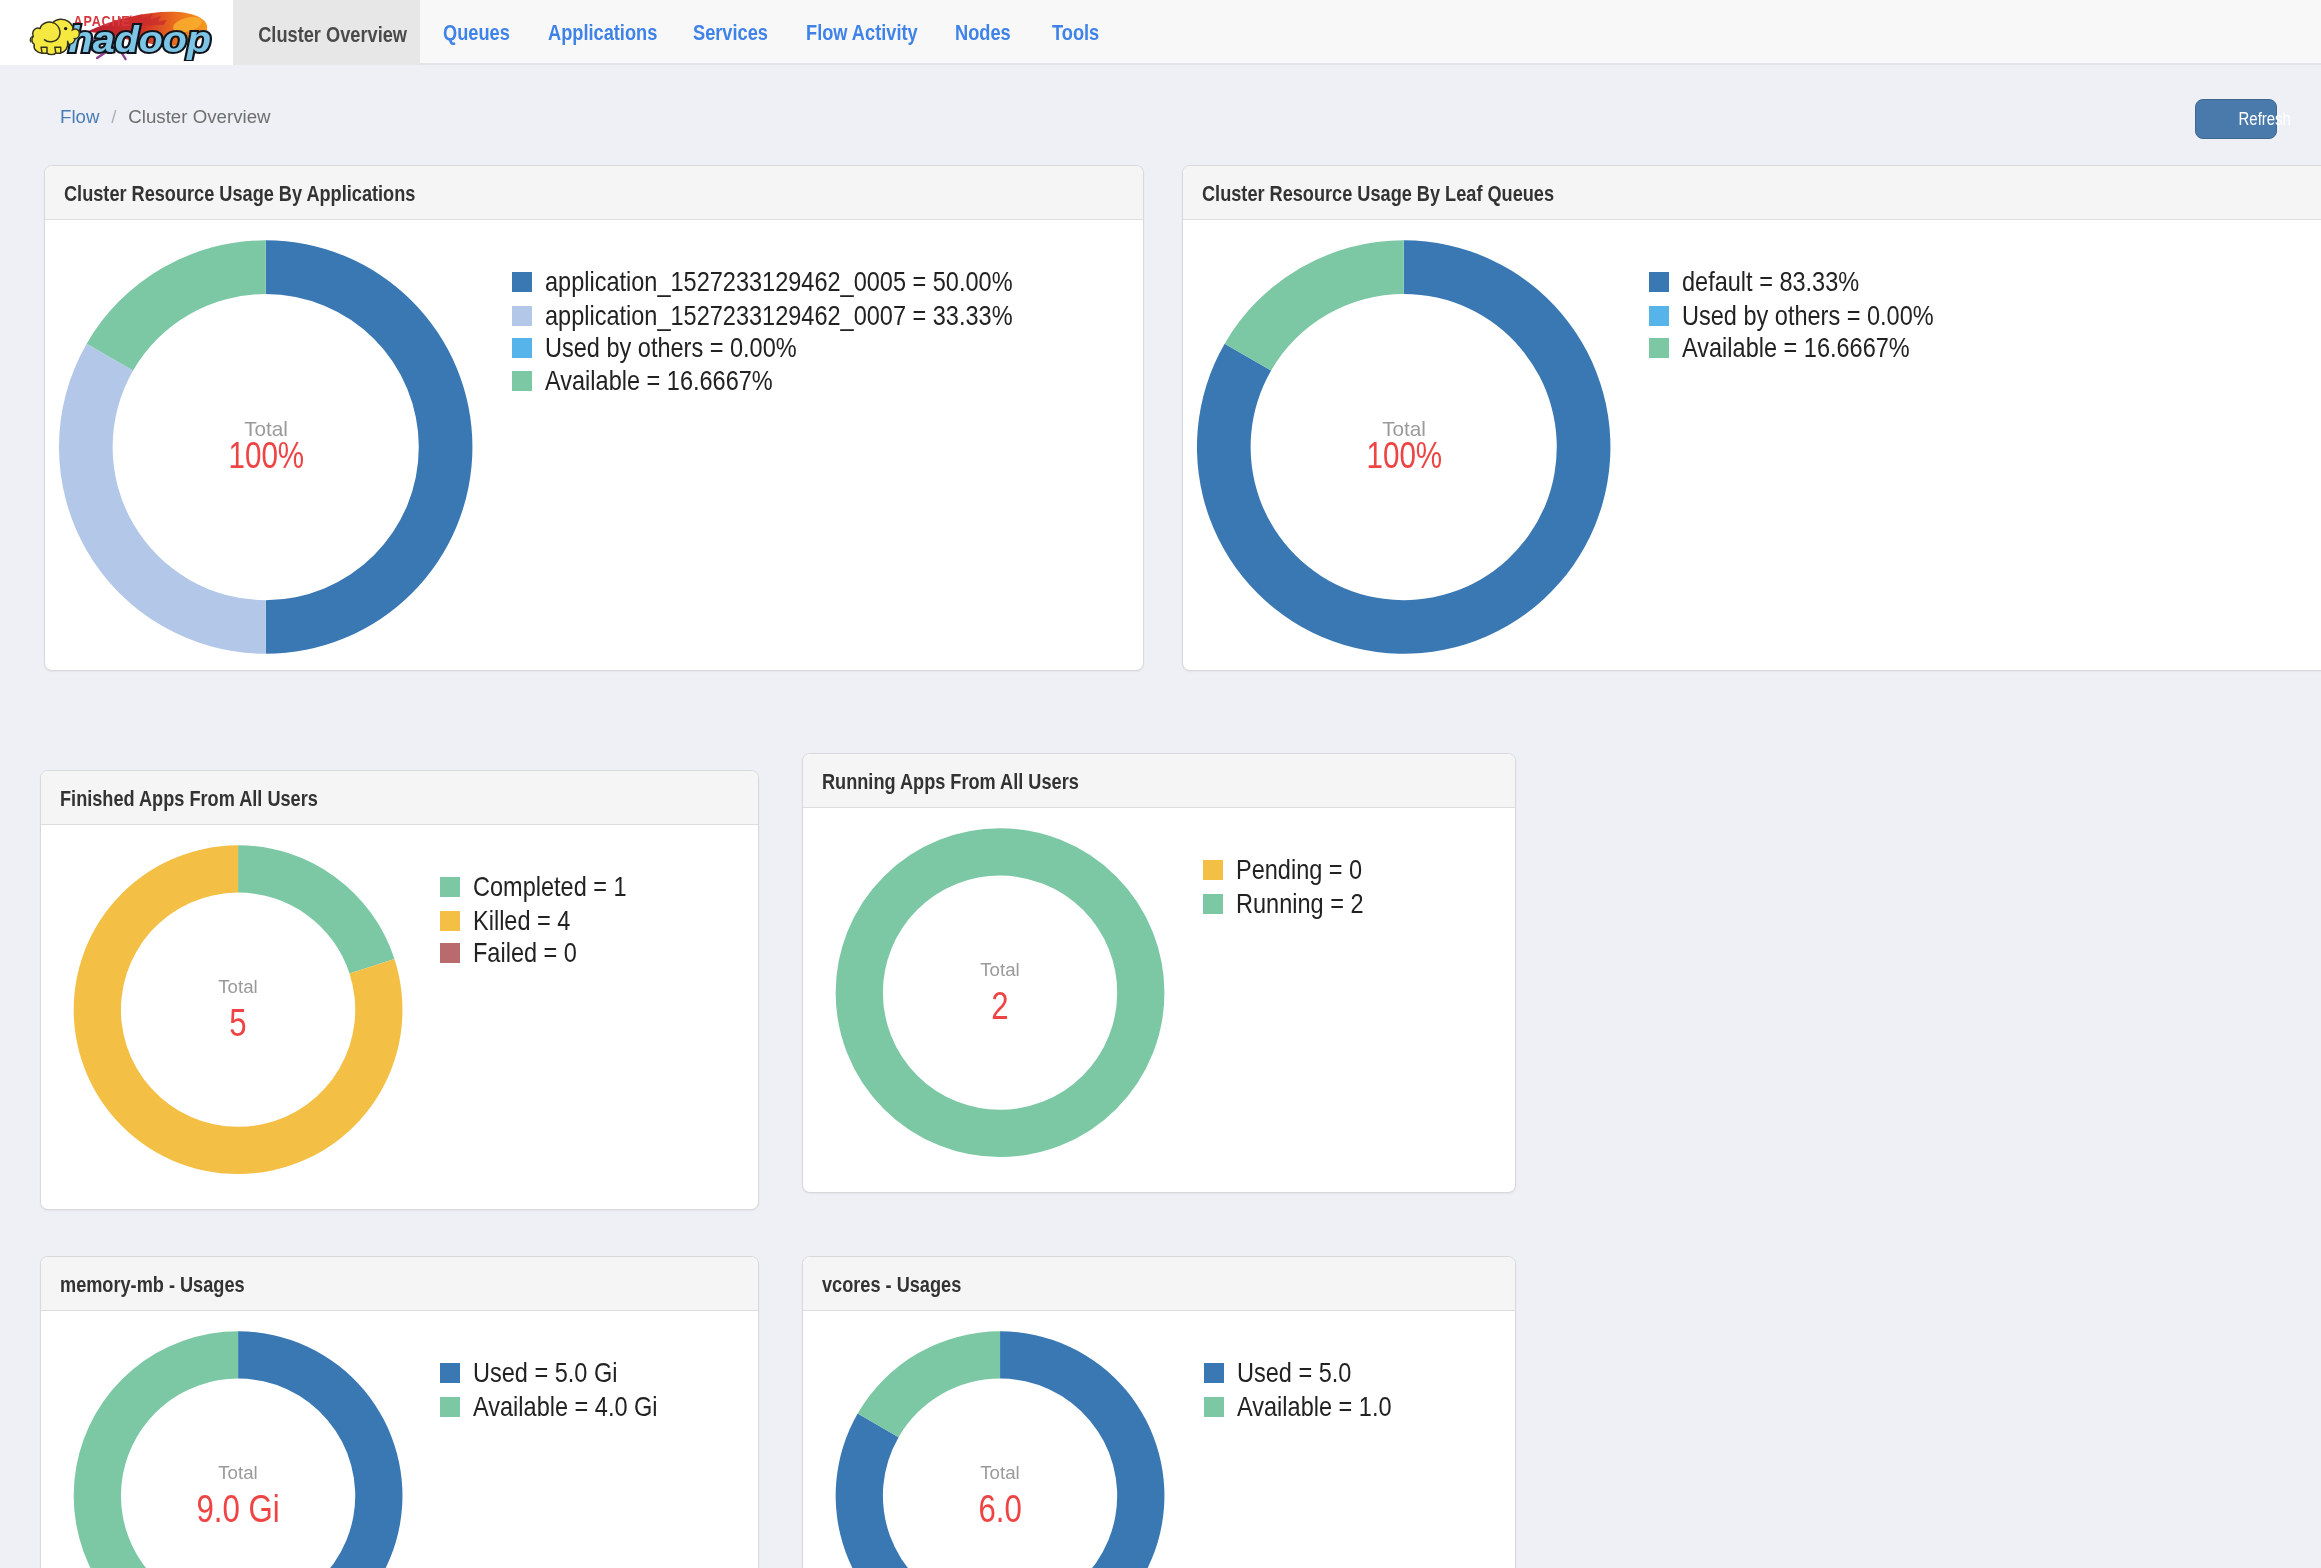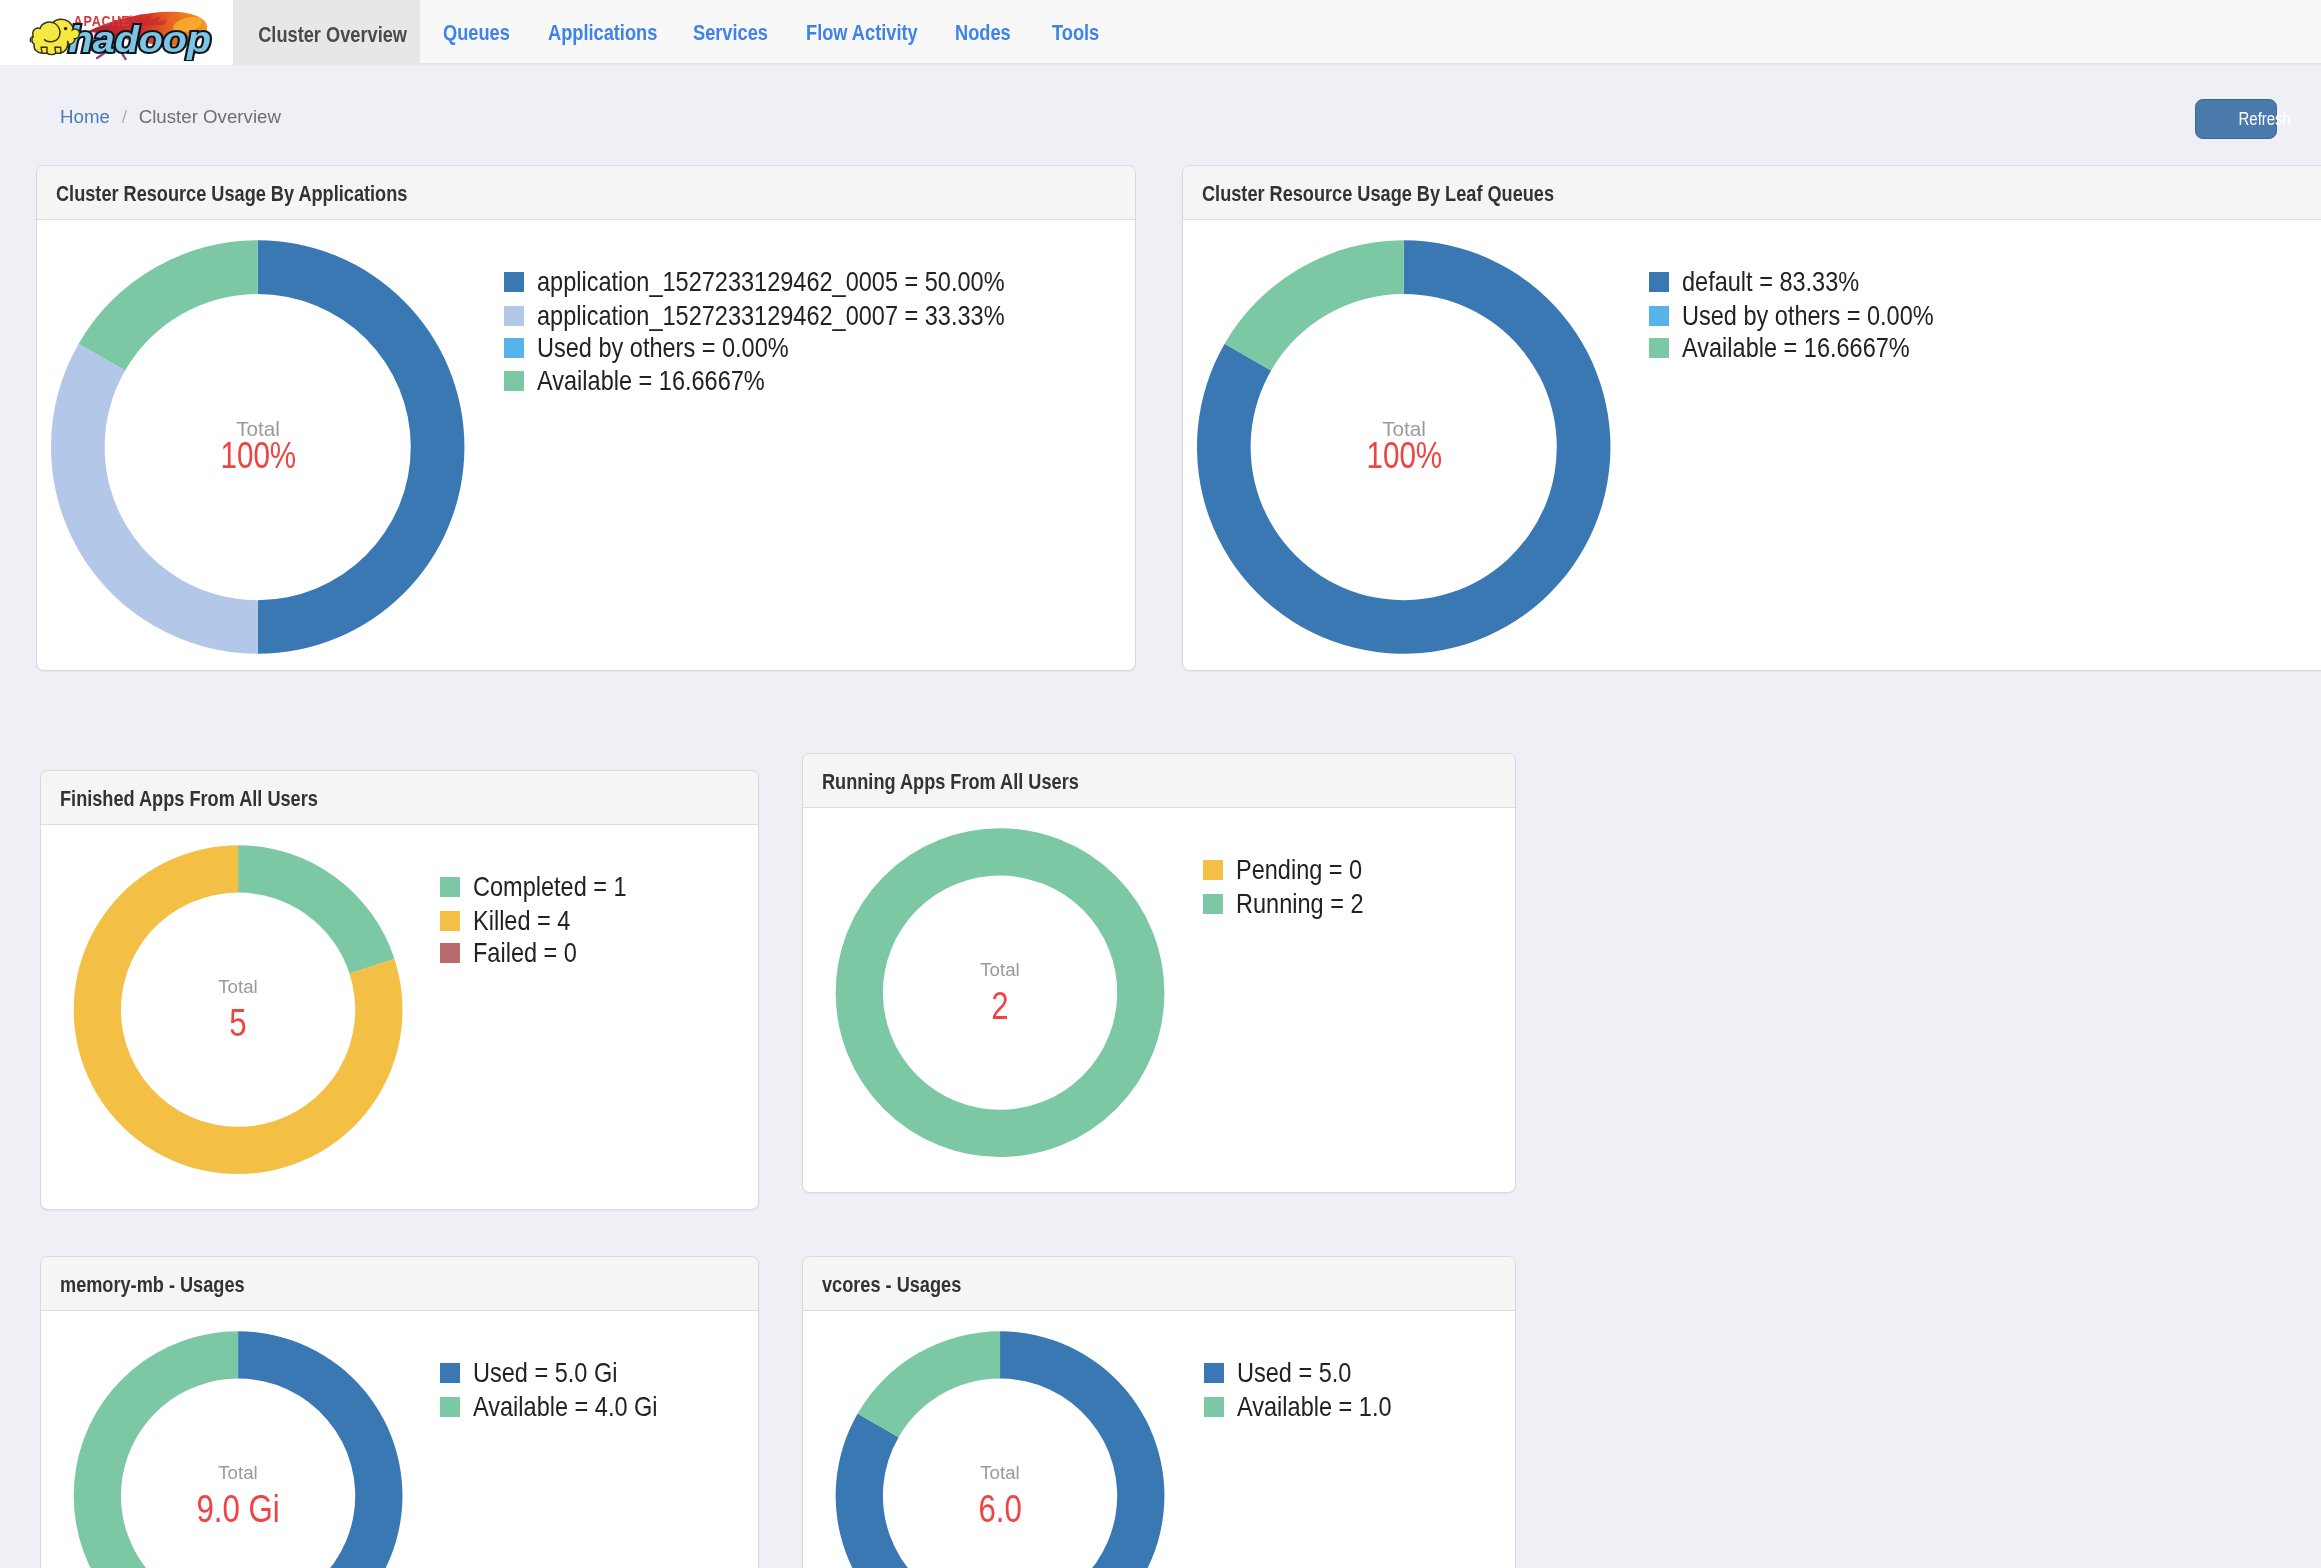--- a/index.html
+++ b/index.html
@@ -69,23 +69,23 @@
 <circle cx="38" cy="25" r="1.7" fill="#1c1c12"></circle>
 </svg>
   <div class="tab"><span class="sx84" style="transform-origin:50% 50%;margin-left:10.8px">Cluster Overview</span></div>
   <div class="nlink" style="left:443px"><span class="sx84">Queues</span></div>
     <div class="nlink" style="left:548px"><span class="sx84">Applications</span></div>
     <div class="nlink" style="left:693px"><span class="sx84">Services</span></div>
     <div class="nlink" style="left:806px"><span class="sx84">Flow Activity</span></div>
     <div class="nlink" style="left:955px"><span class="sx84">Nodes</span></div>
     <div class="nlink" style="left:1052px"><span class="sx84">Tools</span></div>
 </div>
-<div class="crumb"><a>Home</a><span class="sep">/</span><span>Cluster Overview</span></div>
+<div class="crumb"><a>Flow</a><span class="sep">/</span><span>Cluster Overview</span></div>
 <div class="btn"><span class="sx80c">Refresh</span></div>
-<div class="panel" style="left:36px;top:165px;width:1100px;height:506px">
+<div class="panel" style="left:44px;top:165px;width:1100px;height:506px">
     <div class="phead"><span class="sx80">Cluster Resource Usage By Applications</span></div>
     <svg width="1100" height="506" style="position:absolute;left:0;top:0" viewBox="0 0 1117 514">
       <path d="M224.00 75.50 A210 210 0 0 1 224.00 495.50 L224.00 441.00 A155.5 155.5 0 0 0 224.00 130.00 Z" fill="#3a78b4"></path>
       <path d="M224.00 495.50 A210 210 0 0 1 42.13 180.50 L89.33 207.75 A155.5 155.5 0 0 0 224.00 441.00 Z" fill="#b3c7e8"></path>
       <path d="M42.13 180.50 A210 210 0 0 1 224.00 75.50 L224.00 130.00 A155.5 155.5 0 0 0 89.33 207.75 Z" fill="#7cc8a4"></path>
     </svg>
     <div class="ctot" style="left:73px;top:251px;font-size:20.7px">Total</div>
     <div class="cval" style="left:73px;top:269px;font-size:37px"><span class="sx80c">100%</span></div>
     <div class="lsq" style="left:467px;top:106px;background:#3a78b4"></div>
     <div class="ltx" style="left:500px;top:100px"><span class="sx84">application_1527233129462_0005 = 50.00%</span></div>

